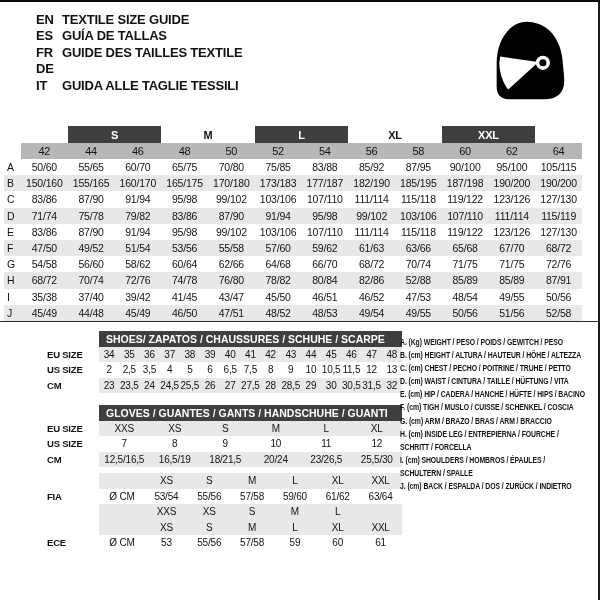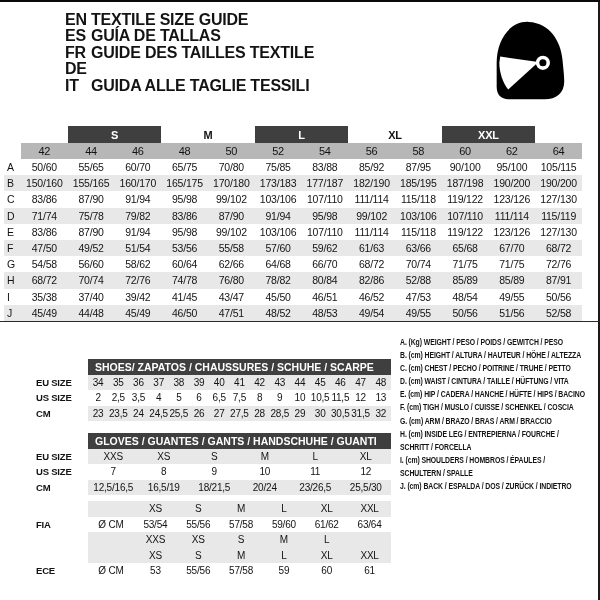--- a/index.html
+++ b/index.html
@@ -4,42 +4,42 @@
 <style>
   html,body{margin:0;padding:0;}
   body{
     width:600px;height:600px;position:relative;background:#fff;color:#131313;
     font-family:"Liberation Sans",sans-serif;overflow:hidden;
     border-top:2px solid #0a0a0a;box-sizing:border-box;
   }
   .right-line{position:absolute;right:0;top:0;width:2px;height:600px;background:#1a1a1a;}
 
   
-  .langs{position:absolute;left:36px;top:10px;font-weight:700;font-size:16px;line-height:16.4px;letter-spacing:-0.2px;margin-left:29px;}
+  .langs{position:absolute;left:36px;top:10px;font-weight:700;font-size:13px;line-height:16.4px;letter-spacing:-0.2px;}
   .lang-row{display:flex;}
   .lang-code{width:26px;flex:none;}
 
   
   .logo{position:absolute;left:486px;top:14px;width:80px;height:90px;}
 
   
   table{border-collapse:collapse;table-layout:fixed;}
   .main{position:absolute;left:4px;top:124px;width:578px;font-size:10.5px;letter-spacing:-0.2px;}
   .main th{width:17px;text-align:left;font-weight:400;padding:0 0 0 3px;}
   .main td{text-align:center;padding:0;}
   .main tr.letters td{height:17px;font-weight:700;font-size:11px;}
   .main tr.letters td.dark{background:#3f3f3f;color:#fff;}
   .main tr.numbers td{background:#b7b7b7;height:16px;font-size:11px;}
   .main tbody tr{height:16.2px;}
   .main tbody tr:nth-child(even){background:#e8e8e8;}
 
   .divider{position:absolute;left:0;top:319px;width:600px;height:0;border-top:1.5px solid #2a2a2a;}
 
   
-  .sub{position:absolute;left:0;width:391px;font-size:10px;letter-spacing:-0.2px;margin-top:28px;}
+  .sub{position:absolute;left:11px;width:391px;font-size:10px;letter-spacing:-0.2px;}
   .sub th{width:88px;text-align:left;font-weight:700;font-size:9.5px;padding:0 11px 0 36px;box-sizing:border-box;background:#fff;}
   .sub td{text-align:center;padding:0;}
   .sub tr{height:15.3px;}
   .sub tr.bar{height:16px;}
   .sub tr.bar td{background:#3f3f3f;color:#fff;text-align:left;padding-left:7px;font-weight:700;font-size:10.5px;letter-spacing:0;}
   .sub tr.stripe{background:#e8e8e8;}
   .shoes{top:329px;}
   .gloves{top:403px;}
   .helmets{top:471px;}
   .helmets tr{height:15.5px;}

